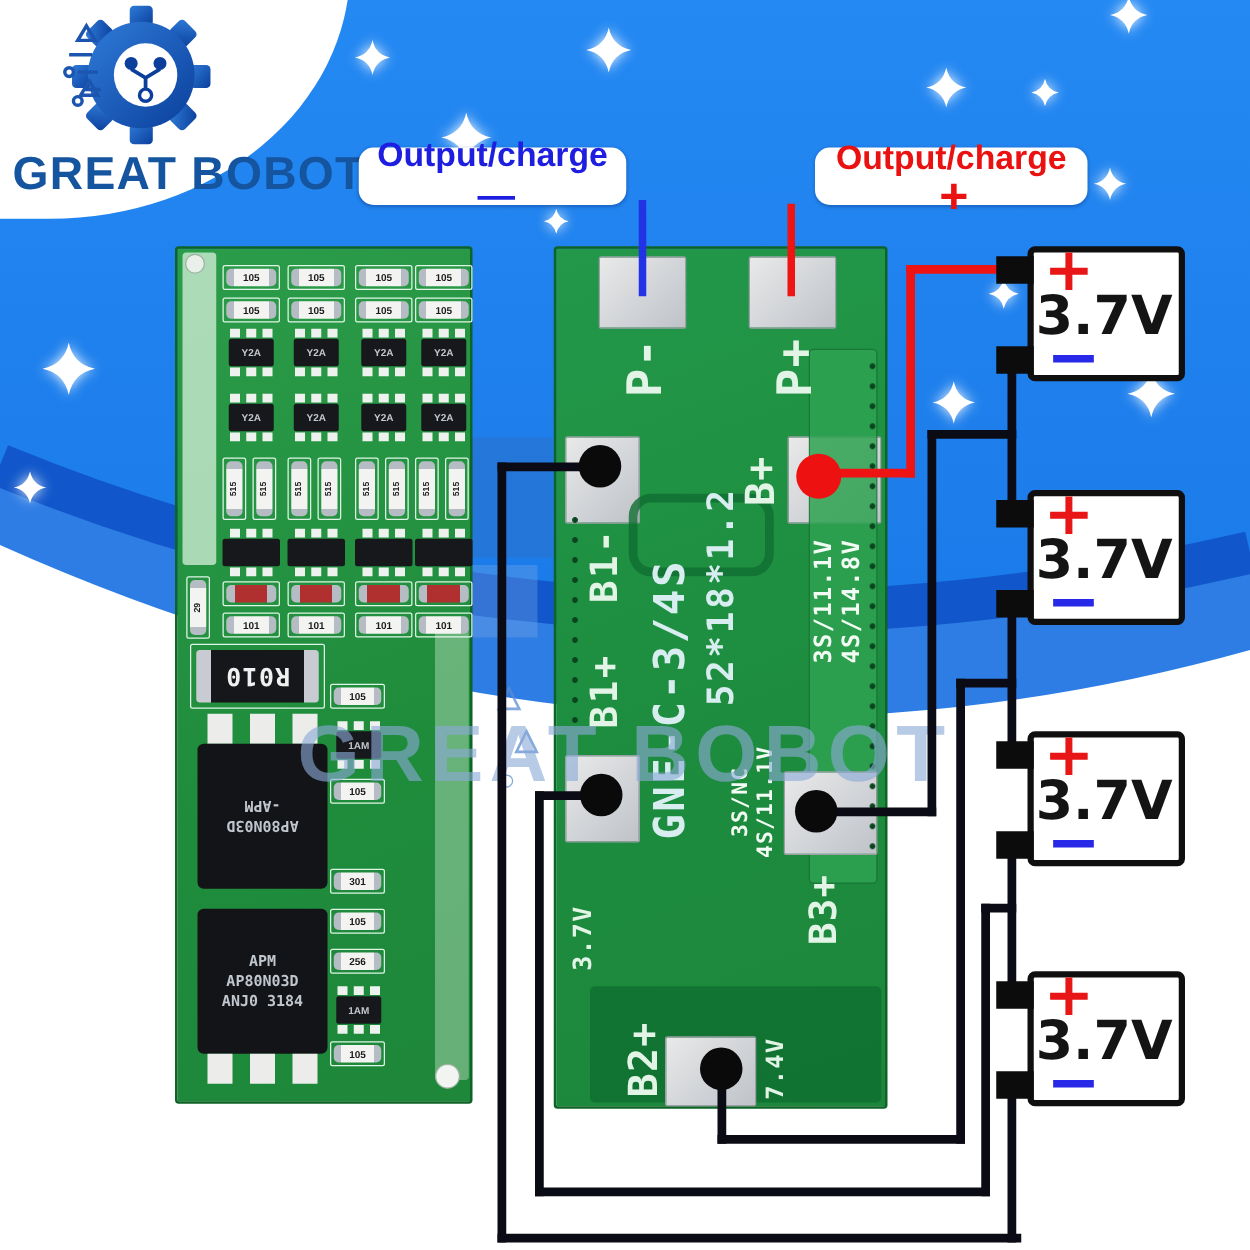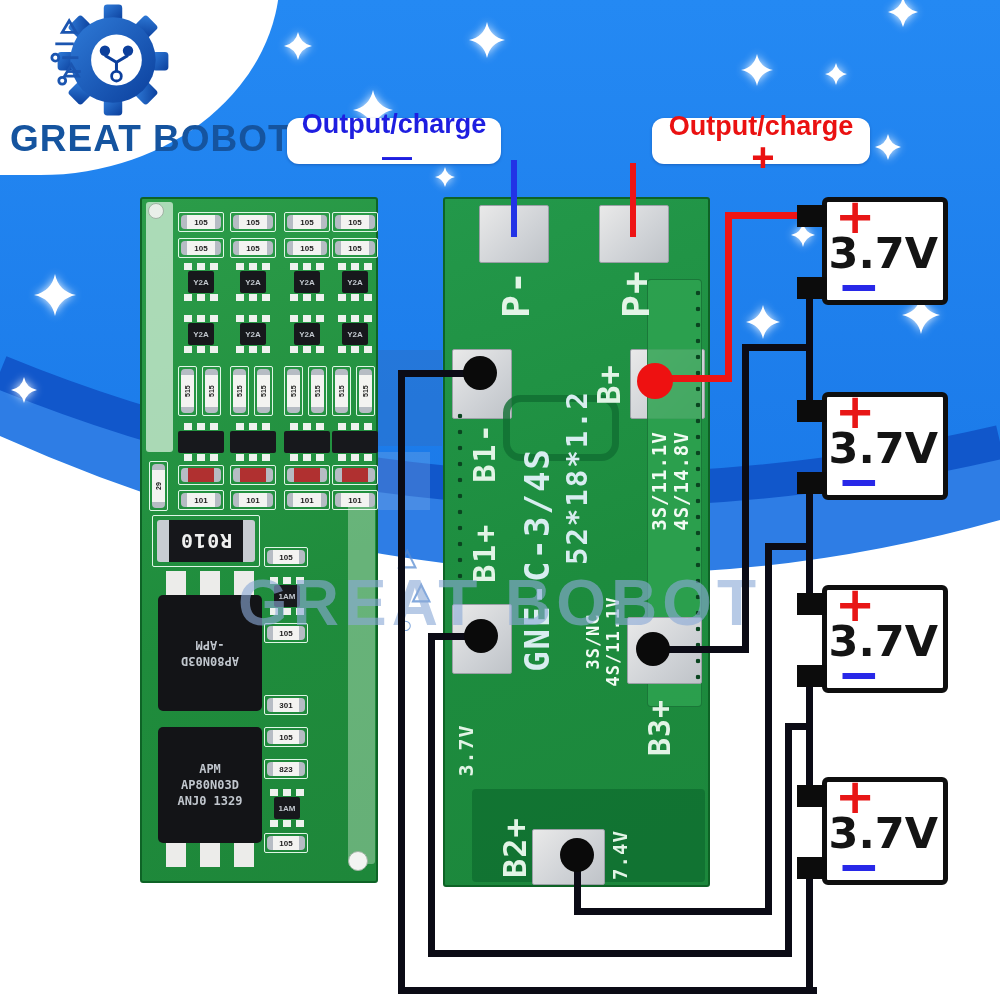--- a/index.html
+++ b/index.html
@@ -55,21 +55,21 @@
   .stub{position:absolute;left:-30px;width:30px;height:22px;background:#0c0c0c;}
   
   .silk{position:absolute;border:1px solid rgba(240,255,245,.92);border-radius:2px;
         display:flex;justify-content:center;}
   .resbody{width:100%;height:14px;border-radius:4px;color:#1a1a1a;font-size:8px;
            font-weight:700;display:flex;align-items:center;justify-content:center;
            background:linear-gradient(90deg,#b6bcc4 0 6px,#f3f3f1 6px calc(100% - 6px),#b6bcc4 calc(100% - 6px));}
   .sot{position:absolute;display:flex;flex-direction:column;align-items:center;}
   .sotpads{display:flex;gap:5px;}
   .sotpads i{width:8px;height:7px;background:#eef2ee;display:block;}
-  .sotbody{width:26px;height:22px;background:#17181c;border-radius:2px;color:#c3c8cf;
+  .sotbody{width:36px;height:22px;background:#17181c;border-radius:2px;color:#c3c8cf;
            font-size:8px;font-weight:700;display:flex;align-items:center;justify-content:center;margin:1px 0;}
   .chipbody{width:46px;height:22px;background:#17181c;border-radius:2px;margin:1px 0;}
   .leg{background:#ececea;display:block;}
 </style>
 </head>
 <body>
 
 <div id="stage">
 
   <svg id="bg" width="1000" height="1000">
@@ -384,21 +384,21 @@
         </div>
         <div style="position: relative; width: 100%; height: 116px; background: rgb(19, 20, 23); border-radius: 5px; display: flex; flex-direction: column; align-items: center; justify-content: center; color: rgb(192, 198, 205); font-family: &quot;DejaVu Sans Mono&quot;, monospace; font-size: 12px; font-weight: 700; line-height: 16px; text-align: center; transform: rotate(180deg);">
           <div>AP80N03D</div>
           <div>-APM</div>
         </div>
       </div>
       <div style="position: absolute; left: 16px; top: 528px; width: 104px;">
         <div style="position: relative; width: 100%; height: 116px; background: rgb(19, 20, 23); border-radius: 5px; display: flex; flex-direction: column; align-items: center; justify-content: center; color: rgb(192, 198, 205); font-family: &quot;DejaVu Sans Mono&quot;, monospace; font-size: 12px; font-weight: 700; line-height: 16px; text-align: center;">
           <div>APM</div>
           <div>AP80N03D</div>
-          <div>ANJ0 1329</div>
+          <div>ANJ0 3184</div>
         </div>
         <div style="position: relative; display: flex; gap: 14px; justify-content: center; height: 24px;">
           <span class="leg" style="width: 20px; height: 24px;"></span>
           <span class="leg" style="width: 20px; height: 24px;"></span>
           <span class="leg" style="width: 20px; height: 24px;"></span>
         </div>
       </div>
       <div class=" silk" style="position: absolute; left: 122px; top: 348px; width: 44px; height: 20px; padding: 2px;">
         <div class="resbody">105</div>
       </div>
@@ -418,21 +418,21 @@
       <div class=" silk" style="position: absolute; left: 122px; top: 424px; width: 44px; height: 20px; padding: 2px;">
         <div class="resbody">105</div>
       </div>
       <div class=" silk" style="position: absolute; left: 122px; top: 496px; width: 44px; height: 20px; padding: 2px;">
         <div class="resbody">301</div>
       </div>
       <div class=" silk" style="position: absolute; left: 122px; top: 528px; width: 44px; height: 20px; padding: 2px;">
         <div class="resbody">105</div>
       </div>
       <div class=" silk" style="position: absolute; left: 122px; top: 560px; width: 44px; height: 20px; padding: 2px;">
-        <div class="resbody">823</div>
+        <div class="resbody">256</div>
       </div>
       <div class="sot" style="position: absolute; left: 122px; top: 590px; width: 46px;">
         <div class="sotpads">
           <i></i>
           <i></i>
           <i></i>
         </div>
         <div class="sotbody">1AM</div>
         <div class="sotpads">
           <i></i>

